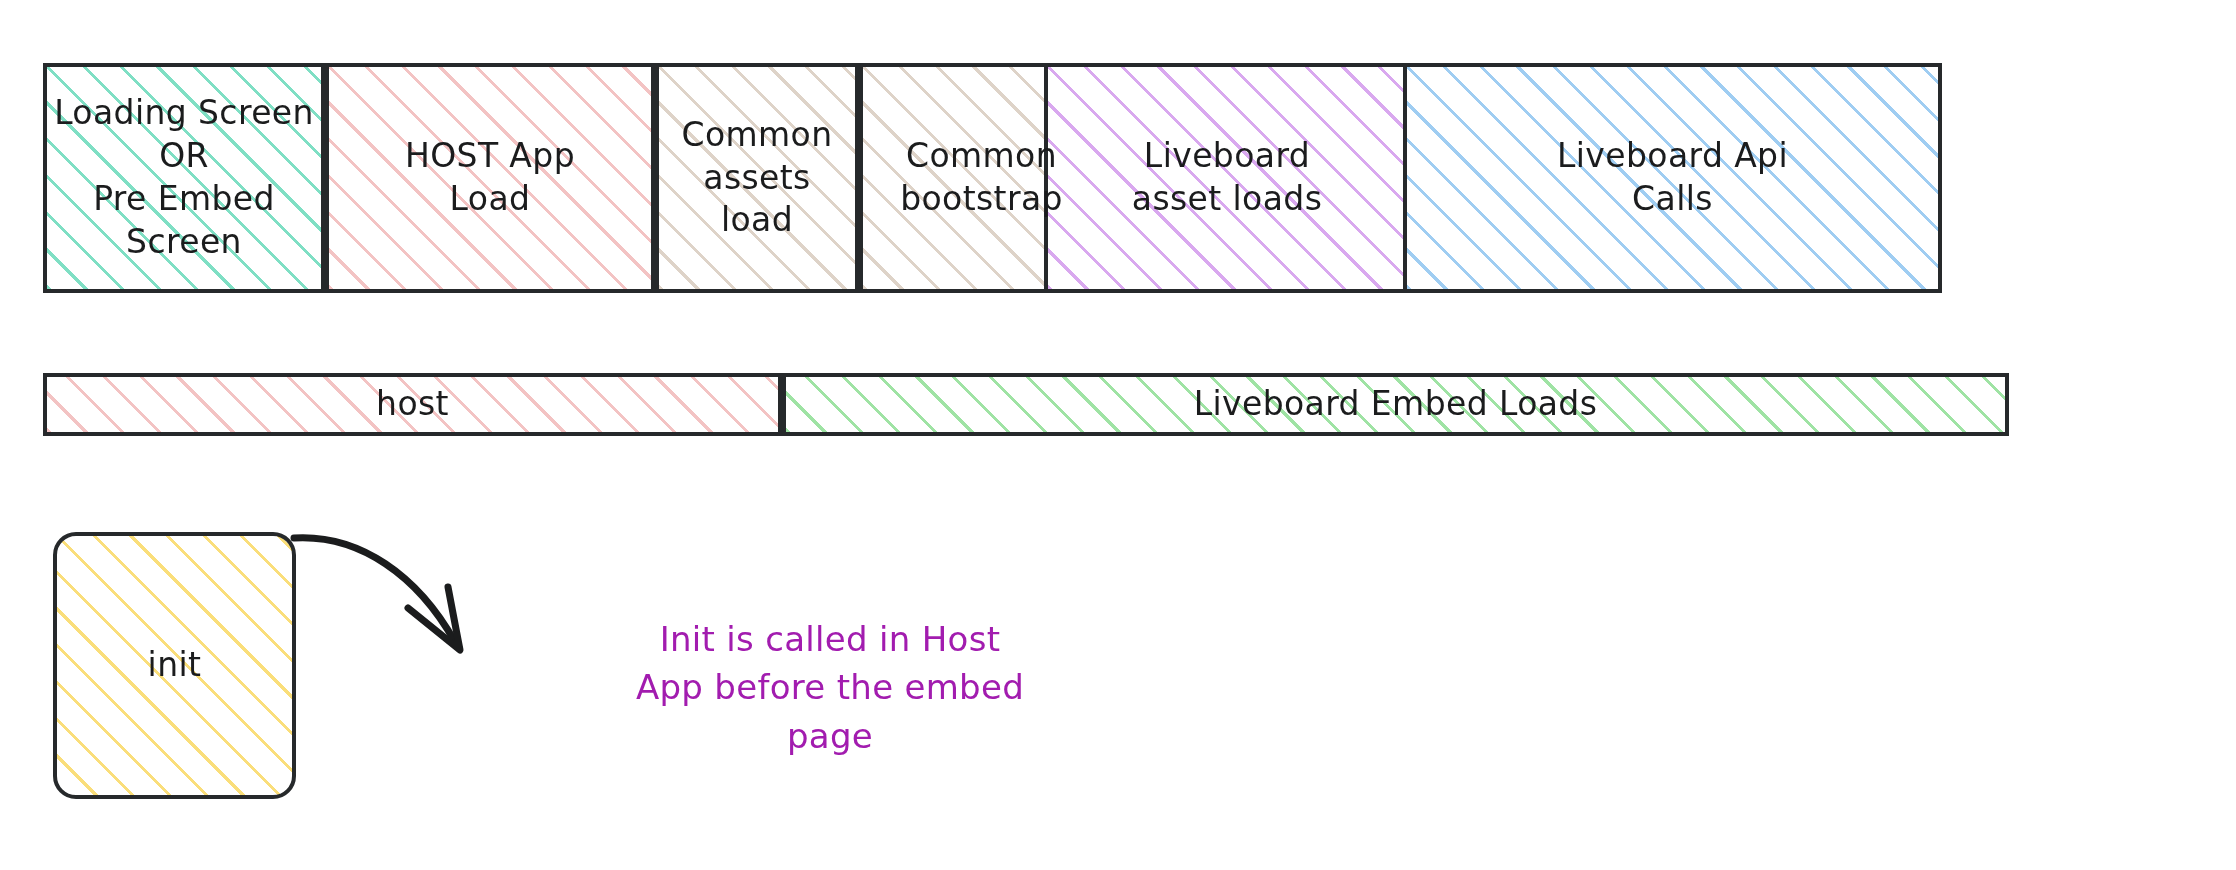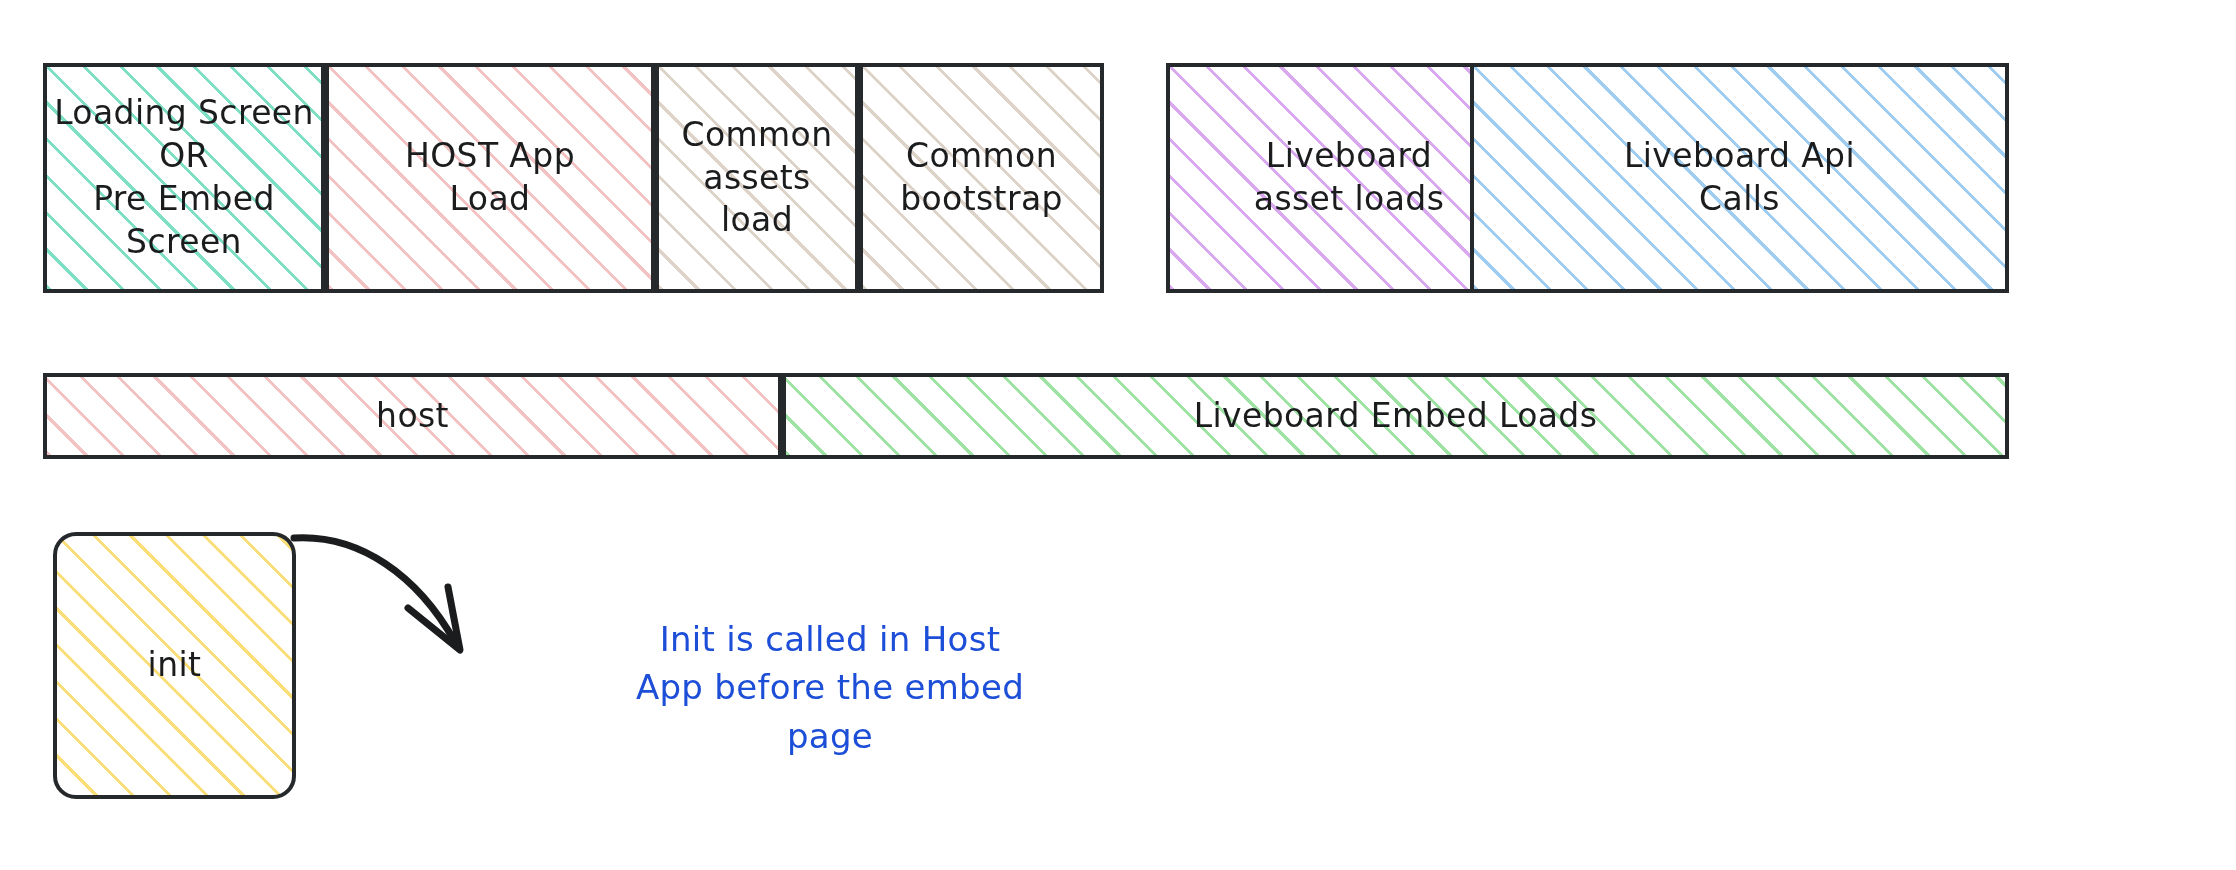--- a/index.html
+++ b/index.html
@@ -75,21 +75,21 @@
       45deg, #fade7a 0px, #fade7a 3px, transparent 3px, transparent 26px);
     border-radius: 23px;
   }
 
   
   #row1 { position: absolute; left: 43px; top: 63px; width: 1572px; height: 230px; }
   #row1 .box { top: 0; height: 230px; }
 
   
   #row2 { position: absolute; left: 43px; top: 373px; width: 1966px; height: 90px; }
-  #row2 .box { top: 0; height: 86px; }
+  #row2 .box { top: 0; height: 63px; }
   #row2 .box-label { font-size: 33px; }
 
   
   #init-box {
     left: 53px;
     top: 532px;
     width: 243px;
     height: 267px;
   }
   #init-box .box-label { font-size: 33px; }
@@ -97,21 +97,21 @@
   
   #annotation-text {
     position: absolute;
     left: 570px;
     top: 615px;
     width: 520px;
     text-align: center;
     font-family: "DejaVu Sans", sans-serif;
     font-size: 34px;
     line-height: 1.42;
-    color: #1d4ed8;
+    color: #a21caf;
     white-space: pre-line;
     letter-spacing: 0.3px;
   }
 
   #arrow-svg {
     position: absolute;
     left: 290px;
     top: 530px;
     width: 330px;
     height: 160px;
@@ -141,26 +141,26 @@
       <span class="box-label">Common
 assets
 load</span>
     </div>
 
     <div class="box hatch-beige" style="left:816px; width:245px;">
       <span class="box-label">Common
 bootstrap</span>
     </div>
 
-    <div class="box hatch-purple" style="left:1123px; width:366px;">
+    <div class="box hatch-purple" style="left:1001px; width:366px;">
       <span class="box-label">Liveboard
 asset loads</span>
     </div>
 
-    <div class="box hatch-blue" style="left:1427px; width:539px;">
+    <div class="box hatch-blue" style="left:1360px; width:539px;">
       <span class="box-label">Liveboard Api
 Calls</span>
     </div>
 
   </div>
 
   <div id="row2">
 
     <div class="box hatch-pink" style="left:0px; width:739px;">
       <span class="box-label">host</span>

